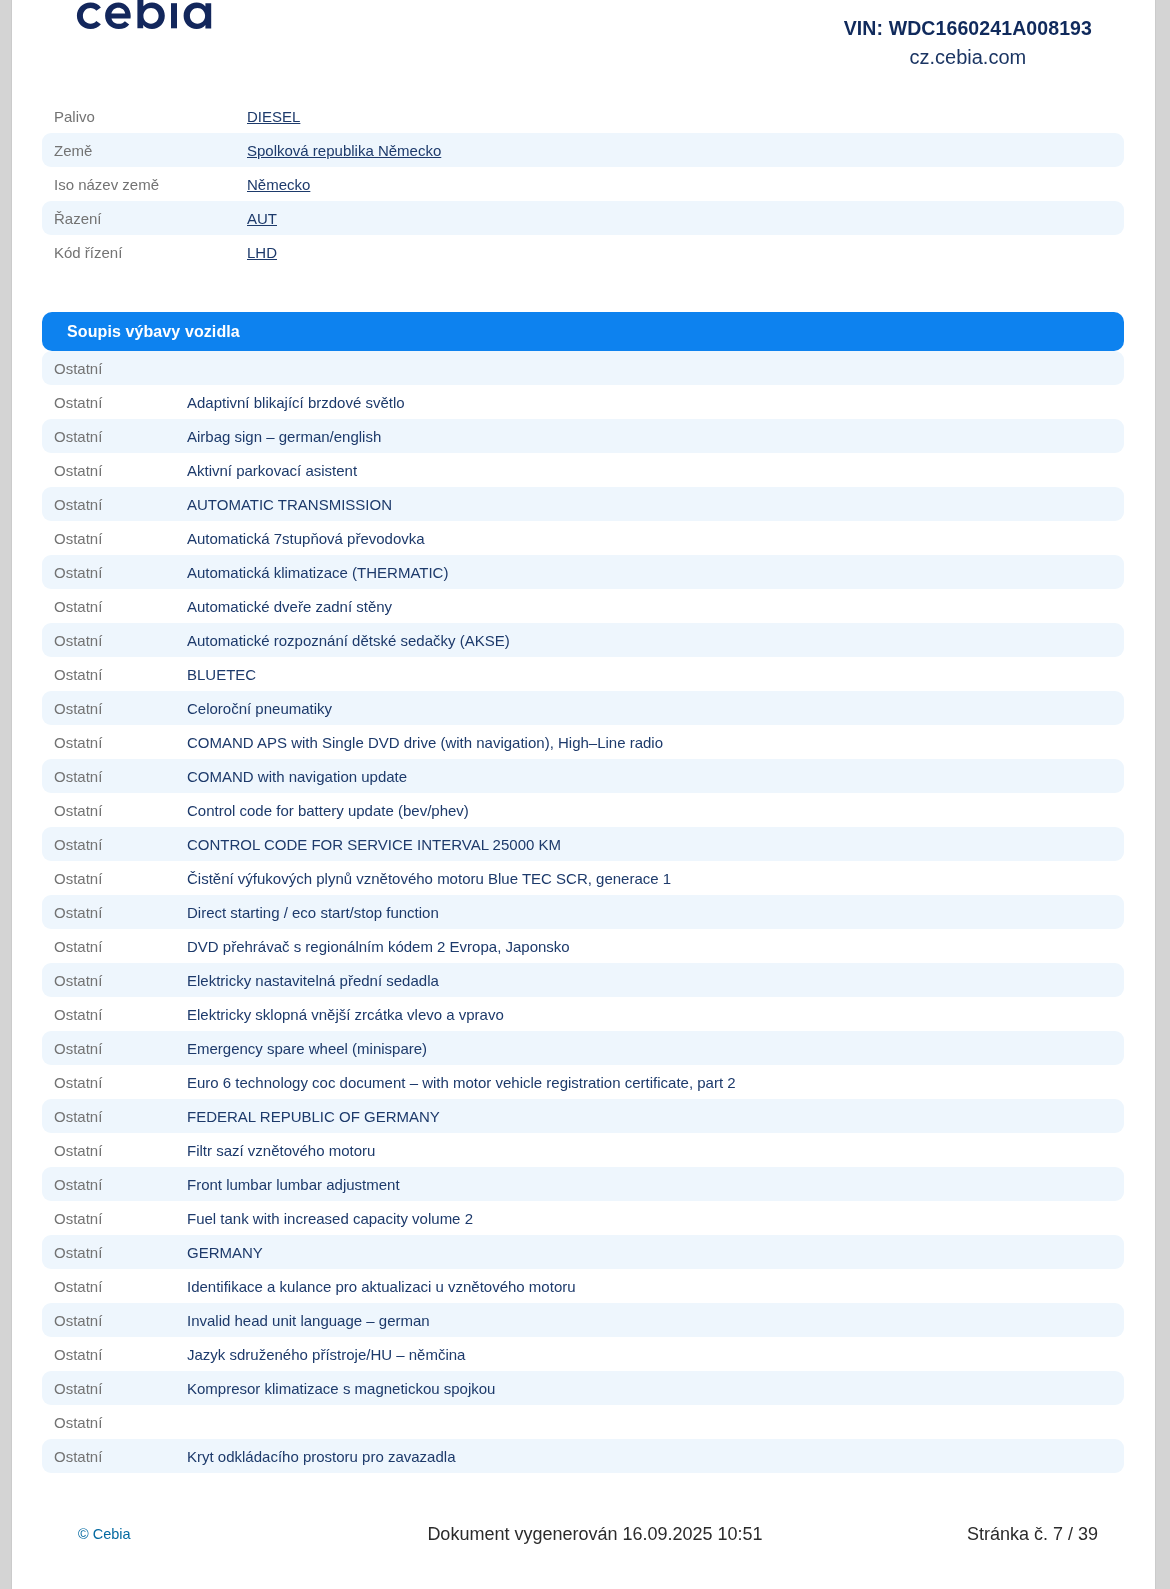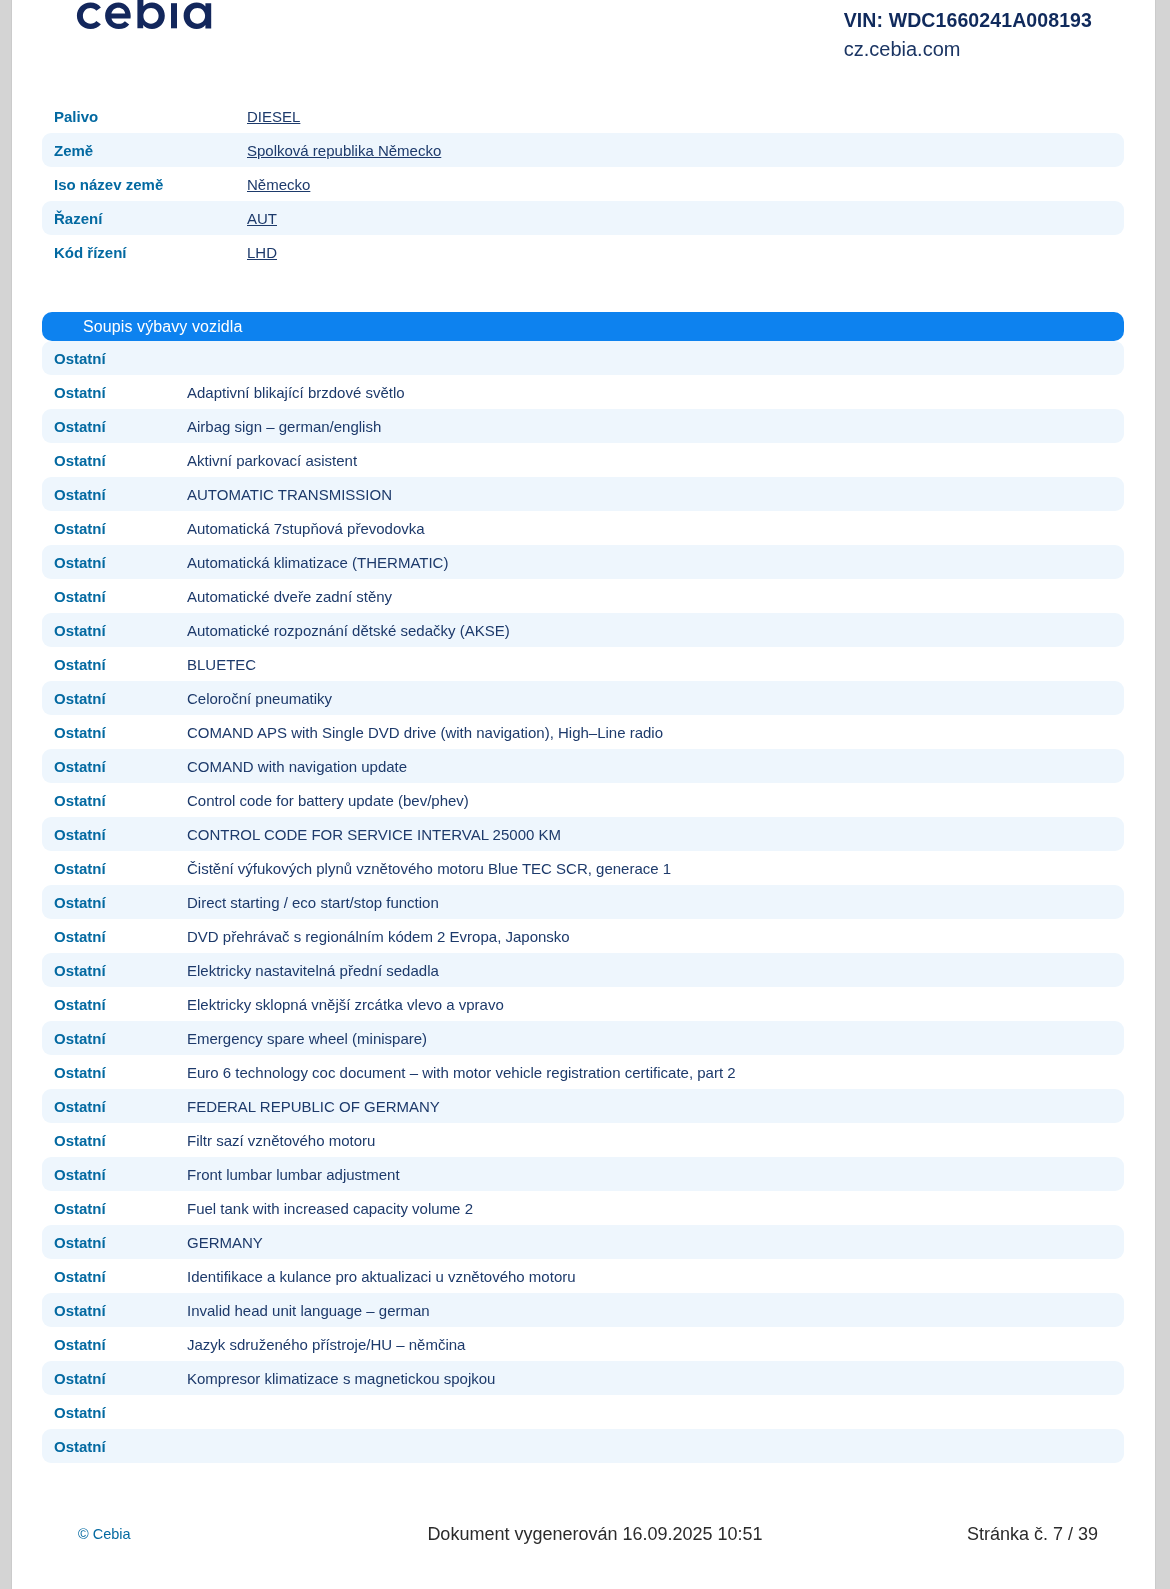--- a/index.html
+++ b/index.html
@@ -59,22 +59,22 @@
     position: absolute;
     left: 56px;
     top: -14px;
     height: 58px;
     width: 180px;
   }
   .logo svg { display: block; }
   .header-right {
     position: absolute;
     right: 63px;
-    top: 8px;
-    text-align: left;
+    top: 16px;
+    text-align: center;
     line-height: 1.32;
   }
   .vin {
     font-size: 19.5px;
     font-weight: bold;
     color: #102a5c;
     letter-spacing: 0.1px;
     white-space: nowrap;
   }
   .site {
@@ -99,47 +99,48 @@
     align-items: center;
     height: 34px;
     border-radius: 9px;
     box-sizing: border-box;
     padding-left: 12px;
   }
   .row.alt { background: #eef6fd; }
 
   .cell-label {
     font-size: 15px;
-    font-weight: bold;
-    color: #0369a1;
+    font-weight: normal;
+    color: #737373;
     white-space: nowrap;
   }
   .cell-value {
     font-size: 15px;
     color: #1d3a6b;
     white-space: nowrap;
   }
 
   
   .table-top .cell-label { width: 193px; }
   .table-top .cell-value { flex: 1; text-decoration: underline; }
 
   
   .table-equip .cell-label { width: 133px; }
   .table-equip .cell-value { flex: 1; }
 
   
   .section-bar {
-    height: 29px;
+    height: 39px;
     border-radius: 10px;
     background: #0d82ef;
     display: flex;
     align-items: center;
-    padding-left: 41px;
+    padding-left: 25px;
     box-sizing: border-box;
+    font-weight: bold;
   }
   .section-bar-title {
     color: #ffffff;
     font-size: 16px;
     letter-spacing: 0.1px;
   }
 
   
   .footer {
     position: absolute;
@@ -358,20 +359,21 @@
           </div>
           <div class="row alt">
             <span class="cell-label">Ostatní</span>
             <span class="cell-value">Kompresor klimatizace s magnetickou spojkou</span>
           </div>
           <div class="row">
             <span class="cell-label">Ostatní</span>
           </div>
           <div class="row alt">
             <span class="cell-label">Ostatní</span>
+            <span class="cell-value">Kryt odkládacího prostoru pro zavazadla</span>
           </div>
         </div>
     </div>
 
     <div class="footer">
       <span class="footer-left">© Cebia</span>
       <span class="footer-center">Dokument vygenerován 16.09.2025 10:51</span>
       <span class="footer-right">Stránka č. 7 / 39</span>
     </div>
 

